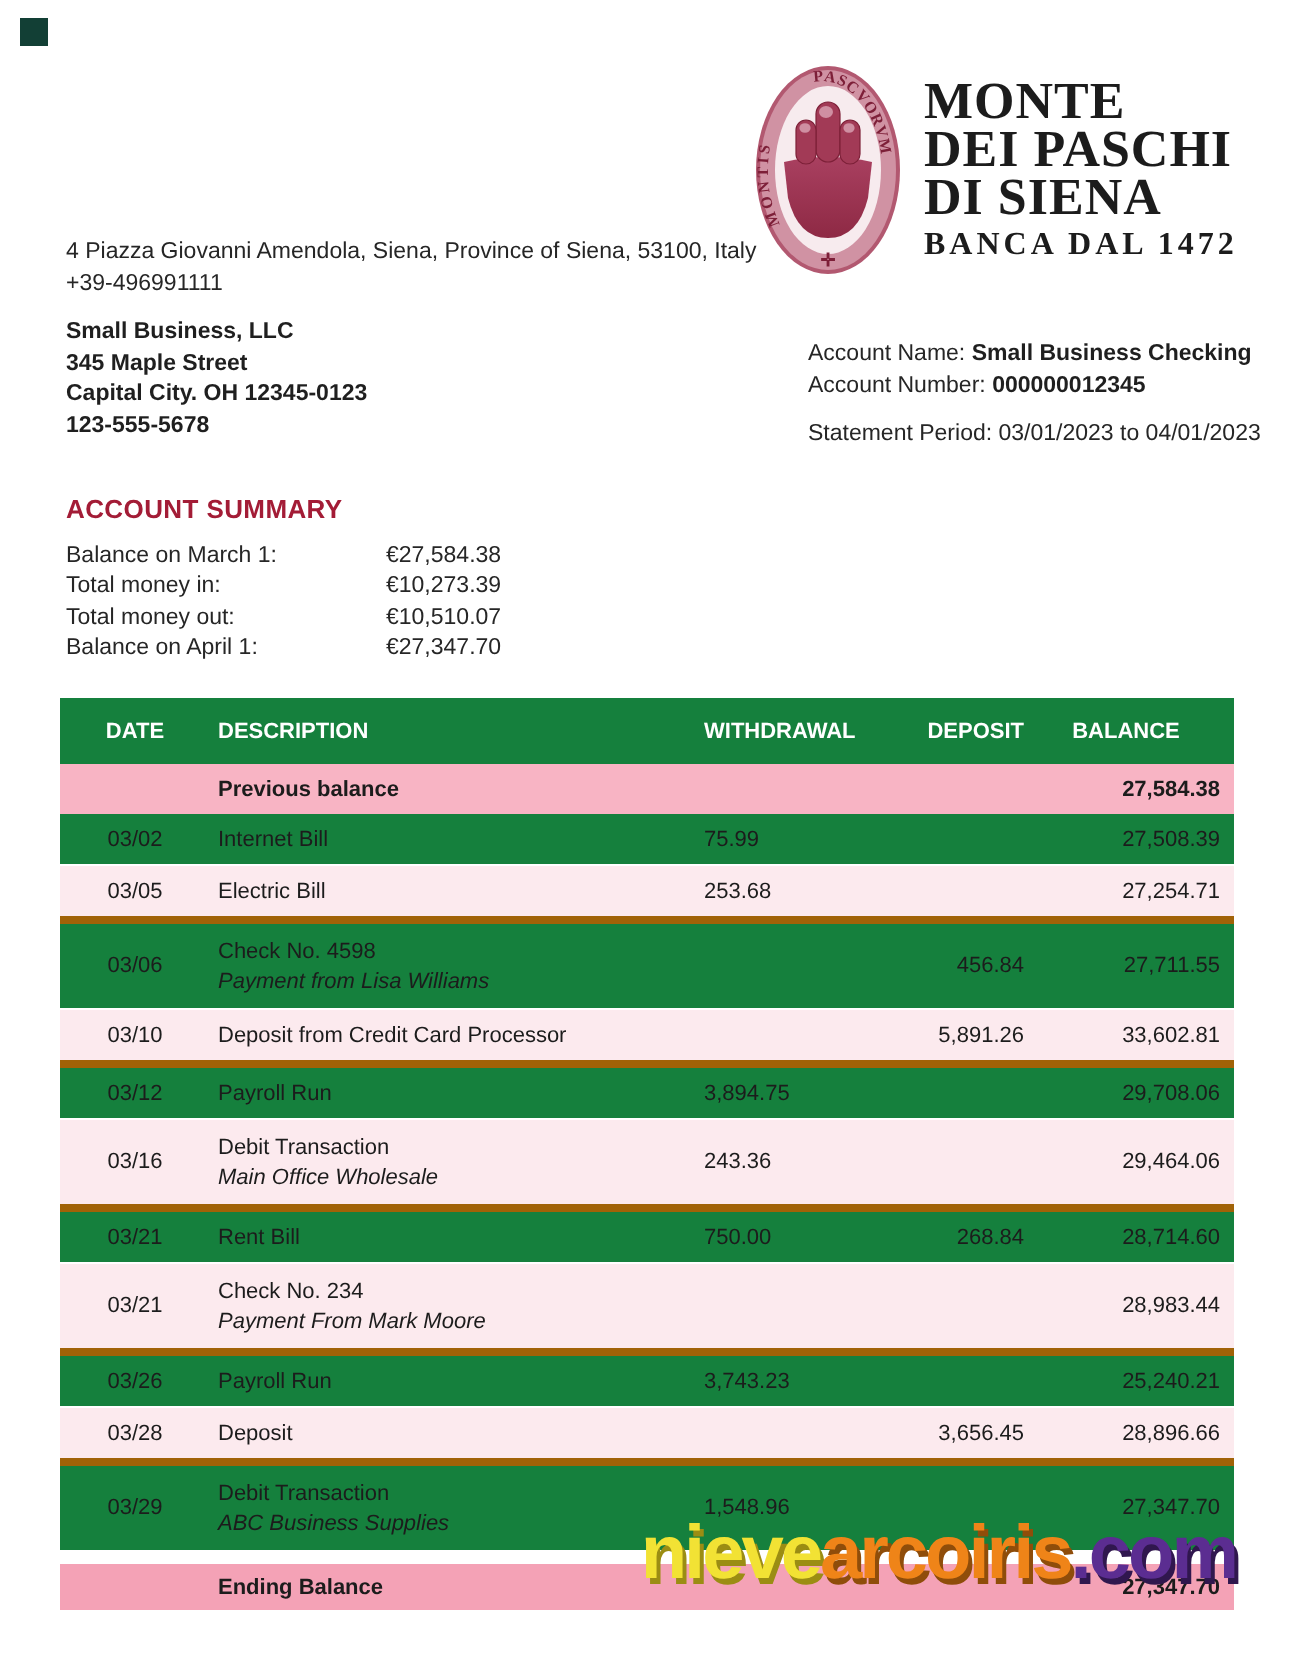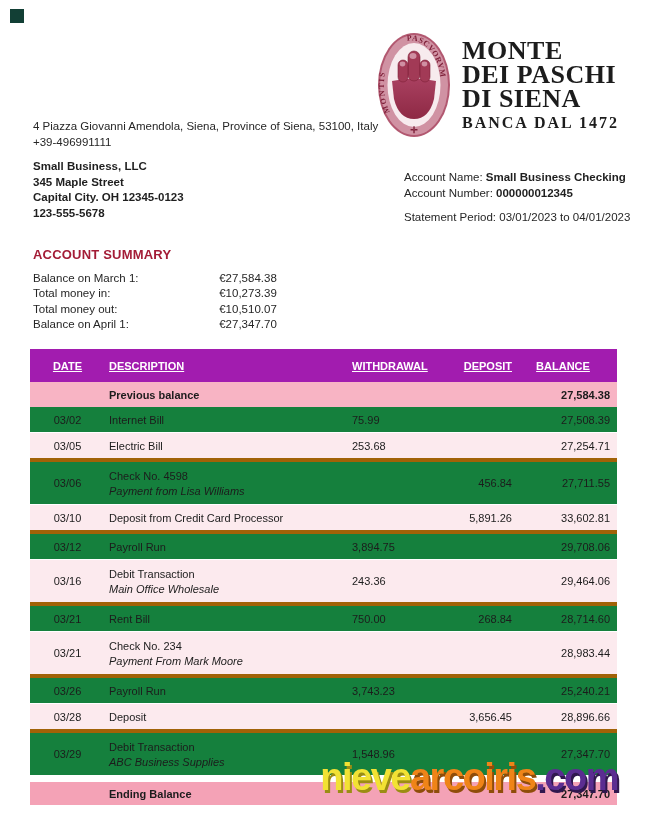--- a/index.html
+++ b/index.html
@@ -21,26 +21,26 @@
   .customer{position:absolute;left:33px;top:159px;font-size:11.5px;line-height:15.7px;font-weight:bold;color:#1f1f1f;}
   .account-info{position:absolute;left:404px;top:169px;font-size:11.5px;line-height:16px;}
   .account-info .val{font-weight:bold;color:#1f1f1f;}
   .account-period{margin-top:8px;}
 
   
   .summary-title{position:absolute;left:33px;top:247px;font-size:13px;font-weight:bold;color:#a31c36;letter-spacing:0.2px;}
   .summary-rows{position:absolute;left:33px;top:271px;font-size:11.5px;line-height:15.4px;width:300px;}
   .summary-row{display:flex;}
   .summary-label{width:160px;}
-  .summary-value{width:110px;text-align:center;}
+  .summary-value{width:110px;}
 
   
   .stmt{position:absolute;left:30px;top:349px;width:587px;border-collapse:collapse;table-layout:fixed;font-size:11px;color:#1c1c1c;}
   .stmt col.c1{width:75px}.stmt col.c2{width:245px}.stmt col.c3{width:110px}.stmt col.c4{width:55px}.stmt col.c5{width:102px}
-  .stmt th{background:#a21caf;color:#ffffff;font-weight:bold;height:31px;font-size:11px;text-decoration:underline;}
+  .stmt th{background:#15803d;color:#ffffff;font-weight:bold;height:31px;font-size:11px;}
   .stmt td{vertical-align:middle;height:23px;}
   .stmt .tall td{height:40px;}
   th.h-date{text-align:center;}
   th.h-desc{text-align:left;padding-left:4px;}
   th.h-wd{text-align:left;padding-left:2px;}
   th.h-dep{text-align:right;padding-right:3px;}
   th.h-bal{text-align:center;padding-right:7px;}
   .c-date{text-align:center;}
   .c-desc{text-align:left;padding-left:4px;}
   .c-wd{text-align:left;padding-left:2px;}

